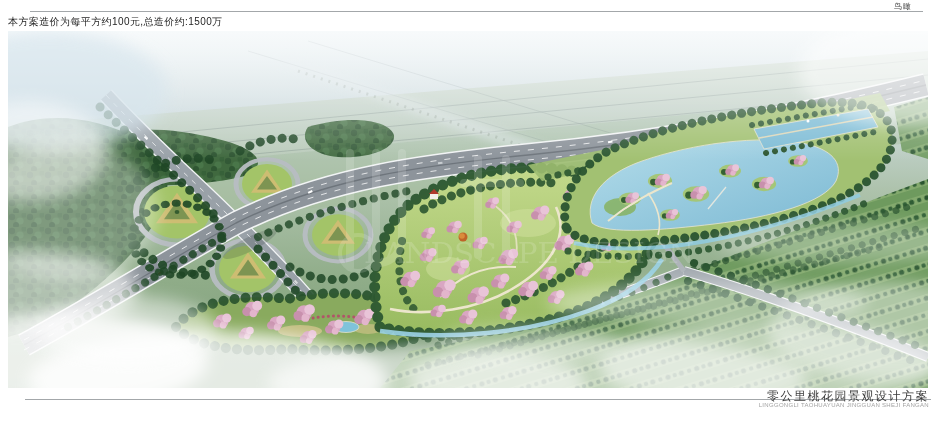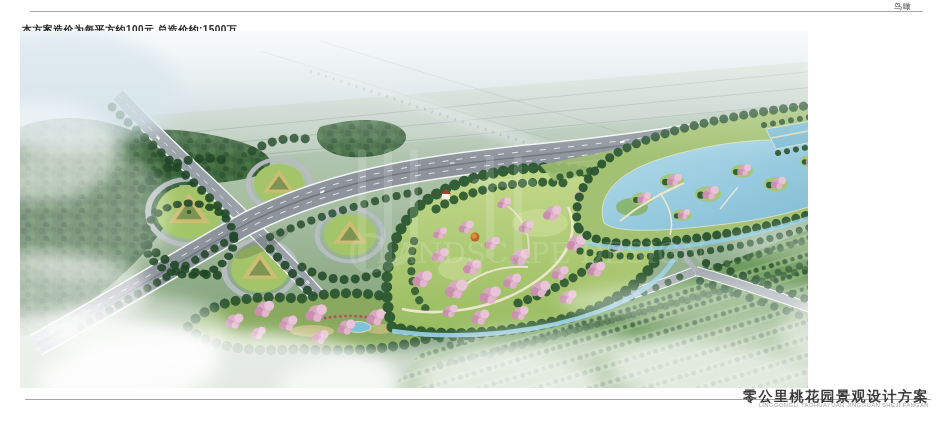--- a/index.html
+++ b/index.html
@@ -2,25 +2,25 @@
 <html><head>
 <meta charset="utf-8">
 <style>
   html,body{margin:0;padding:0;background:#ffffff;}
   .sheet{
     position:relative;width:936px;height:422px;background:#fff;overflow:hidden;
     font-family:"Liberation Sans",sans-serif;
   }
   .top-rule{position:absolute;left:30px;right:13px;top:11px;border-top:1px solid #a3a7aa;}
   .view-label{position:absolute;top:1px;right:24px;font-size:8px;color:#4d4d4d;letter-spacing:1px;}
-  .cost-note{position:absolute;left:22px;top:15px;font-size:10px;font-weight:bold;color:#262626;letter-spacing:.4px;margin-top:8px;}
-  .render{position:absolute;left:20px;top:31px;width:788px;height:357px;overflow:hidden;}
+  .cost-note{position:absolute;left:8px;top:15px;font-size:10px;font-weight:normal;color:#262626;letter-spacing:.4px;}
+  .render{position:absolute;left:8px;top:31px;width:920px;height:357px;overflow:hidden;}
   .render svg{display:block;}
   .bottom-rule{position:absolute;left:25px;right:5px;top:399px;border-top:1px solid #a3a7aa;}
-  .title-cn{position:absolute;right:7px;top:388px;font-size:14px;font-weight:bold;color:#3b3b3b;letter-spacing:1.5px;}
+  .title-cn{position:absolute;right:7px;top:388px;font-size:12px;font-weight:normal;color:#3b3b3b;letter-spacing:1.5px;}
   .title-py{position:absolute;right:7px;top:402px;font-size:6px;color:#a2a2a2;letter-spacing:.3px;}
 </style>
 </head>
 <body>
 
 <div class="sheet">
   <div class="top-rule"></div>
   <div class="view-label">鸟瞰</div>
   <div class="cost-note">本方案造价为每平方约100元,总造价约:1500万</div>
 

